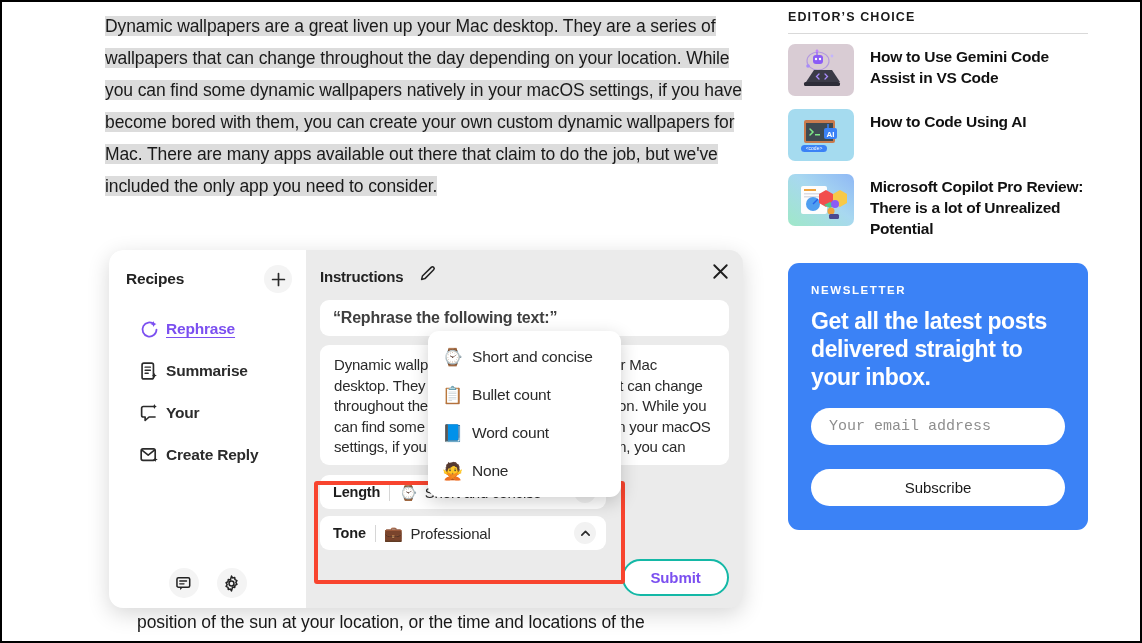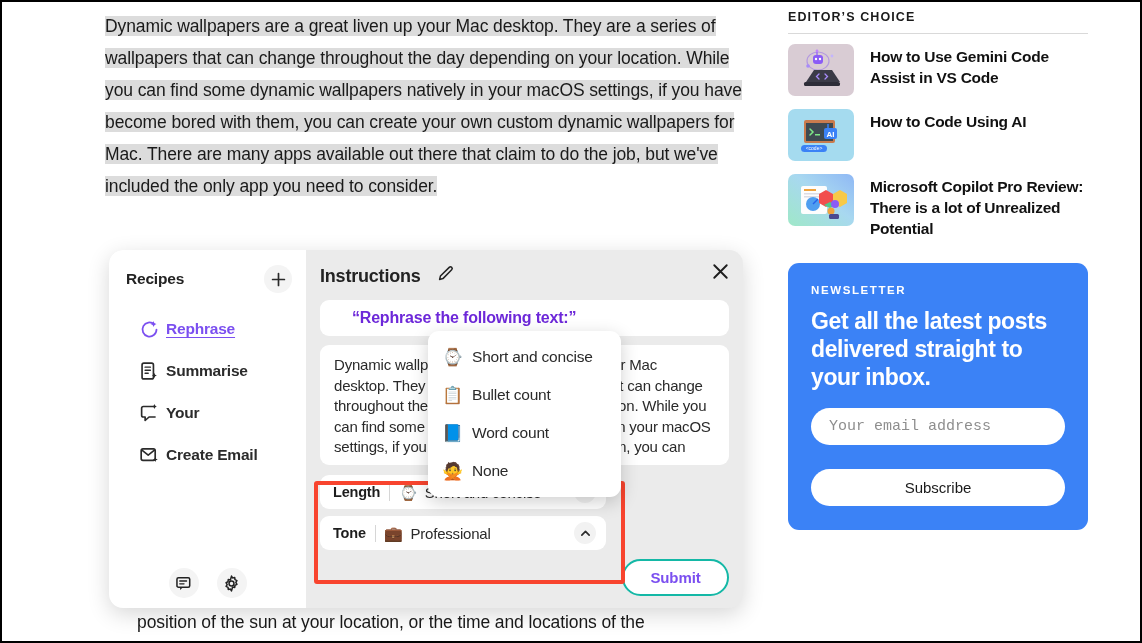--- a/index.html
+++ b/index.html
@@ -109,34 +109,34 @@
   #instructions {
     flex: 1;
     position: relative;
     padding: 12px 14px 12px 14px;
   }
   #instr-head {
     display: flex; align-items: center;
     height: 28px;
   }
   #instr-title {
-    font-size: 18px; font-weight: bold; color: #232323;
+    font-size: 15px; font-weight: bold; color: #232323;
     letter-spacing: -0.2px;
   }
   #edit-icon { margin-left: 16px; cursor: pointer; display: block; }
   #close-icon {
     position: absolute; right: 14px; top: 13px; cursor: pointer; display:block;
   }
 
   #prompt-box {
     margin-top: 10px;
     background: #ffffff;
     border-radius: 9px;
-    padding: 9px 32px;
-    font-size: 16px; font-weight: bold; color: #6d28d9;
+    padding: 9px 13px;
+    font-size: 16px; font-weight: bold; color: #404040;
     letter-spacing: -0.2px;
   }
 
   #source-box {
     margin-top: 9px;
     background: #ffffff;
     border-radius: 9px;
     padding: 10px 14px 12px 14px;
     height: 120px;
     overflow: hidden;
@@ -339,21 +339,21 @@
           </svg>
           <span class="recipe-label">Your</span>
         </div>
 
         <div class="recipe-item">
           <svg class="recipe-ico" viewBox="0 0 24 24">
             <rect x="2.5" y="4.5" width="16" height="13" rx="2" fill="none" stroke="#2b2b2b" stroke-width="1.9"></rect>
             <path d="M3 5.6l7.5 6 7.5-6" fill="none" stroke="#2b2b2b" stroke-width="1.9" stroke-linejoin="round"></path>
             <path d="M18.6 13.8l.85 2 2 .85-2 .85-.85 2-.85-2-2-.85 2-.85z" fill="#2b2b2b"></path>
           </svg>
-          <span class="recipe-label">Create Email</span>
+          <span class="recipe-label">Create Reply</span>
         </div>
       </div>
 
       <div id="recipes-footer">
         <span class="circ-btn">
           <svg width="17" height="17" viewBox="0 0 20 20">
               <rect x="2.3" y="3.3" width="15" height="11" rx="1.8" fill="none" stroke="#232323" stroke-width="1.8"></rect>
               <path d="M5.6 7h8M5.6 10.4h5" stroke="#232323" stroke-width="1.6" stroke-linecap="round"></path>
               <path d="M6 14.3v3.4l3.4-3.4z" fill="#232323"></path>
             </svg>

